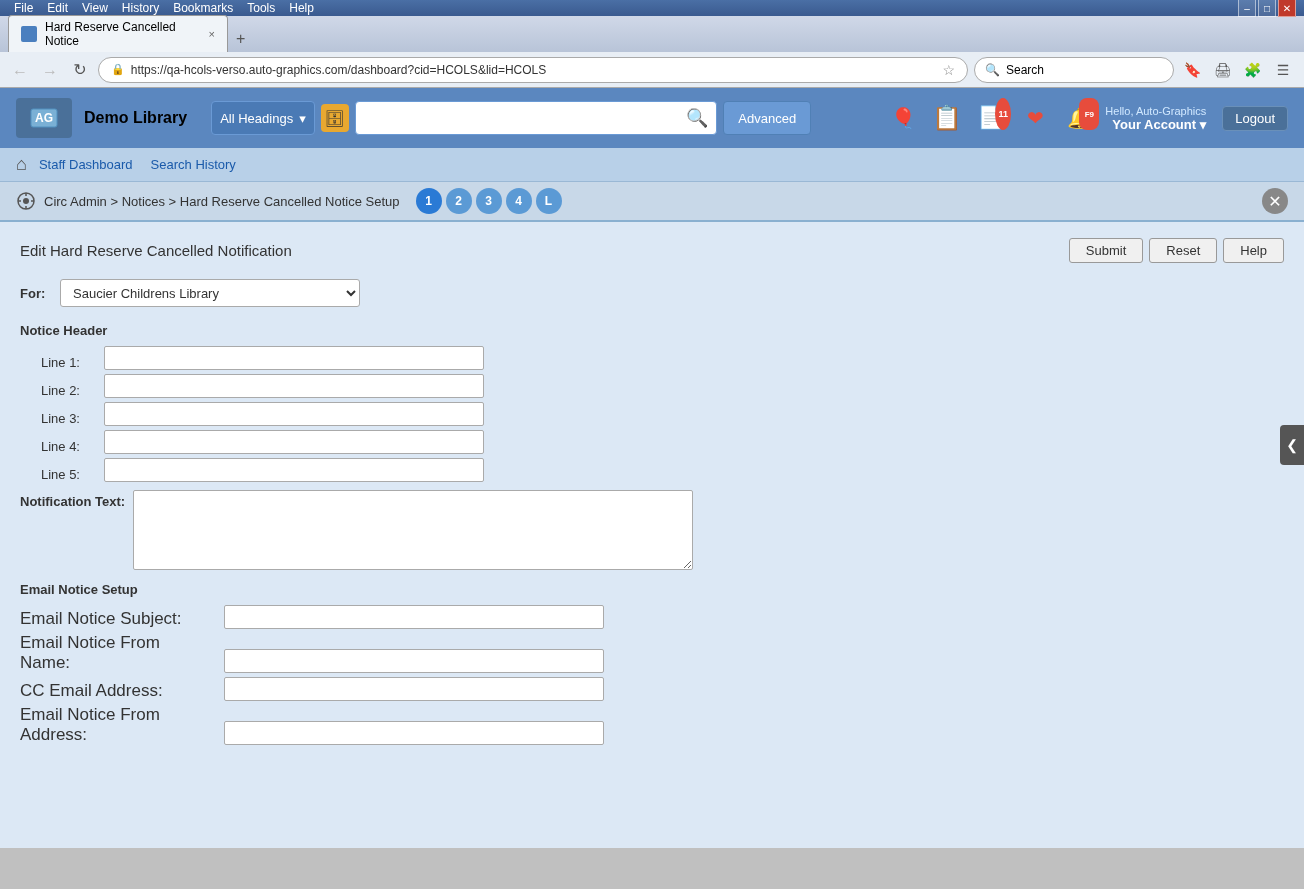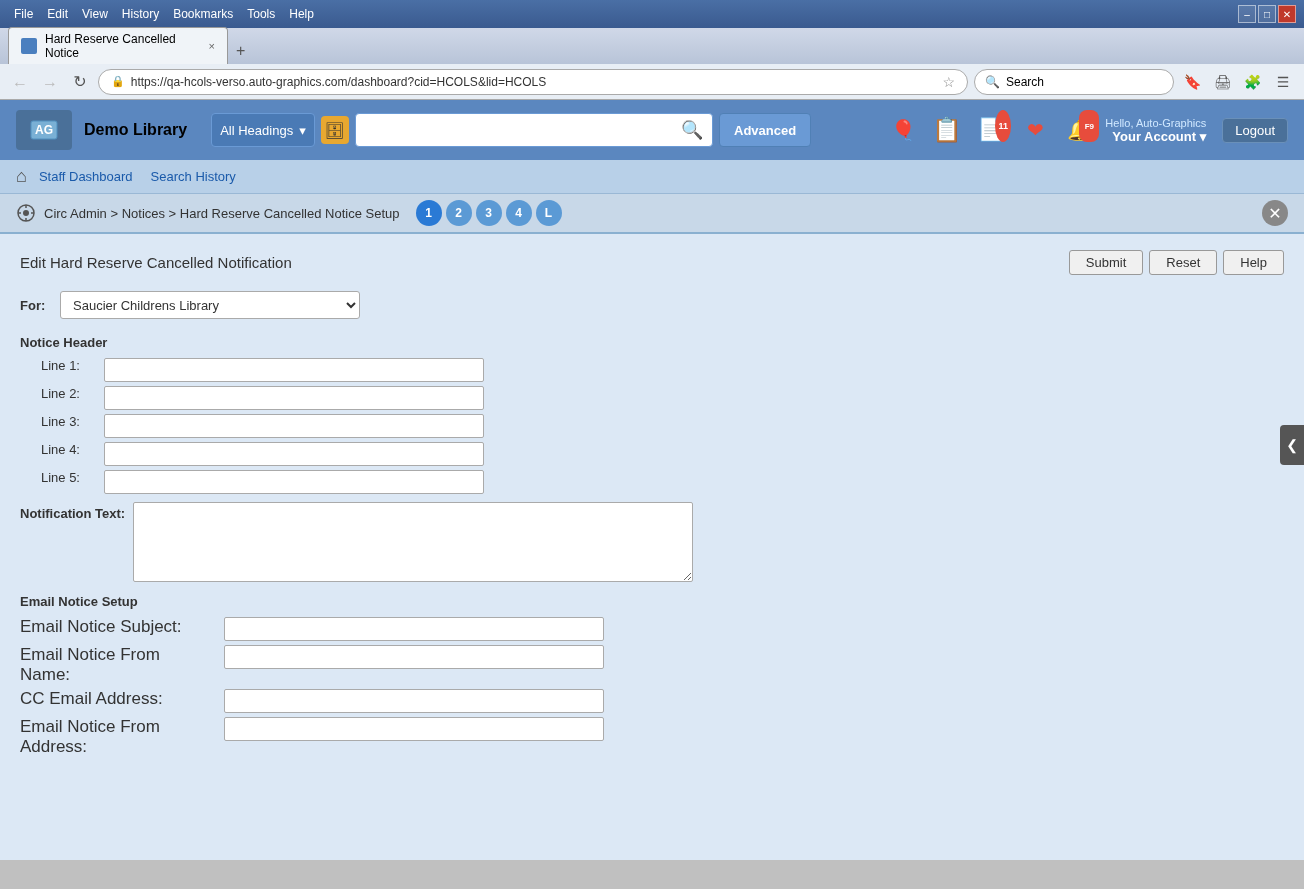--- a/index.html
+++ b/index.html
@@ -5,21 +5,21 @@
     * { box-sizing: border-box; margin: 0; padding: 0; }
     body { font-family: Arial, sans-serif; font-size: 13px; background: #c0c0c0; }
 
     
     .browser-titlebar {
       background: linear-gradient(to bottom, #4a6fa5, #3a5a8f);
       padding: 4px 8px;
       display: flex;
       align-items: center;
       gap: 4px;
-      height: 28px;
+      height: 16px;
     }
     .browser-menu {
       display: flex;
       gap: 2px;
     }
     .browser-menu span {
       color: white;
       font-size: 12px;
       padding: 2px 6px;
       cursor: pointer;
@@ -199,21 +199,20 @@
     }
     .advanced-btn {
       background: #6a9ad5;
       border: 1px solid #5080b5;
       border-radius: 4px;
       color: white;
       padding: 6px 14px;
       font-size: 13px;
       cursor: pointer;
       height: 34px;
-      font-weight: bold;
     }
     .header-right-icons {
       display: flex;
       align-items: center;
       gap: 8px;
       margin-left: auto;
     }
     .icon-circle {
       width: 36px; height: 36px;
       border-radius: 50%;
@@ -371,21 +370,21 @@
     .section-header {
       font-size: 13px;
       font-weight: bold;
       color: #333;
       margin-bottom: 8px;
       margin-top: 4px;
     }
 
     .field-row {
       display: flex;
-      align-items: flex-start;
+      align-items: flex-end;
       margin-bottom: 4px;
       gap: 24px;
     }
     .field-label {
       font-size: 13px;
       color: #333;
       width: 60px;
       text-align: right;
     }
     .field-input {

